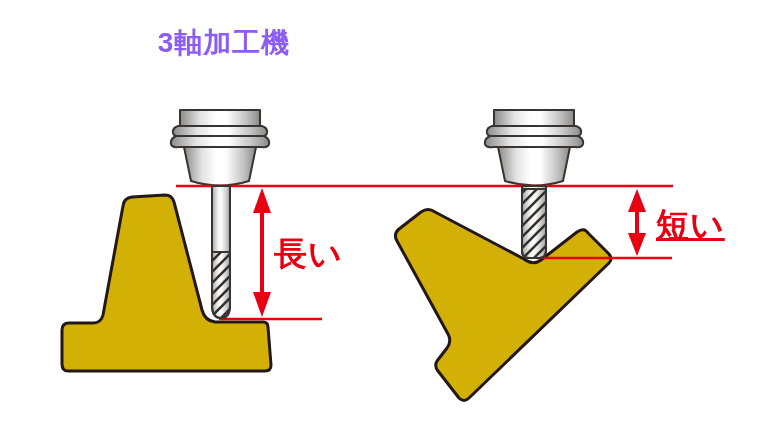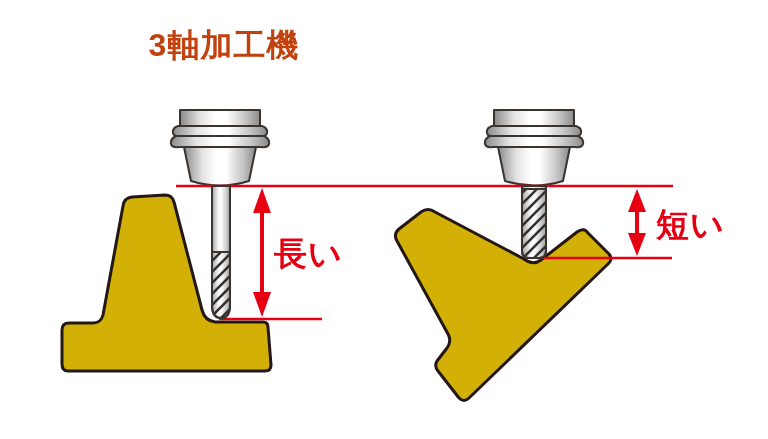--- a/index.html
+++ b/index.html
@@ -7,34 +7,34 @@
     position:relative;
     width:768px;height:439px;
     background:#ffffff;
     overflow:hidden;
     font-family:"Liberation Sans","DejaVu Sans",sans-serif;
   }
   #diagram-svg{position:absolute;left:0;top:0;}
   .machine-title{
     position:absolute;top:24px;width:200px;
     text-align:center;
-    font-size:32px;font-weight:bold;
-    color:#c2410c;letter-spacing:1px;
+    font-size:28px;font-weight:bold;
+    color:#8b5cf6;letter-spacing:1px;
     white-space:nowrap;
   }
   #title-left{left:124px;}
   #title-right{left:432px;}
   .dim-label{
     position:absolute;
     font-size:33px;font-weight:bold;
     color:#e60012;letter-spacing:1px;
     white-space:nowrap;
   }
   #label-long{left:274px;top:232px;}
-  #label-short{left:656px;top:203px;}
+  #label-short{left:656px;top:203px;text-decoration:underline;}
   .outline{stroke:#231815;stroke-width:3;stroke-linejoin:round;}
   .metal{stroke:#3a3430;stroke-width:2;stroke-linejoin:round;}
   .redline{stroke-width:2.6;}
   .redshaft{stroke-width:4;}
 </style>
 </head>
 <body>
 
 <div id="stage">
 

